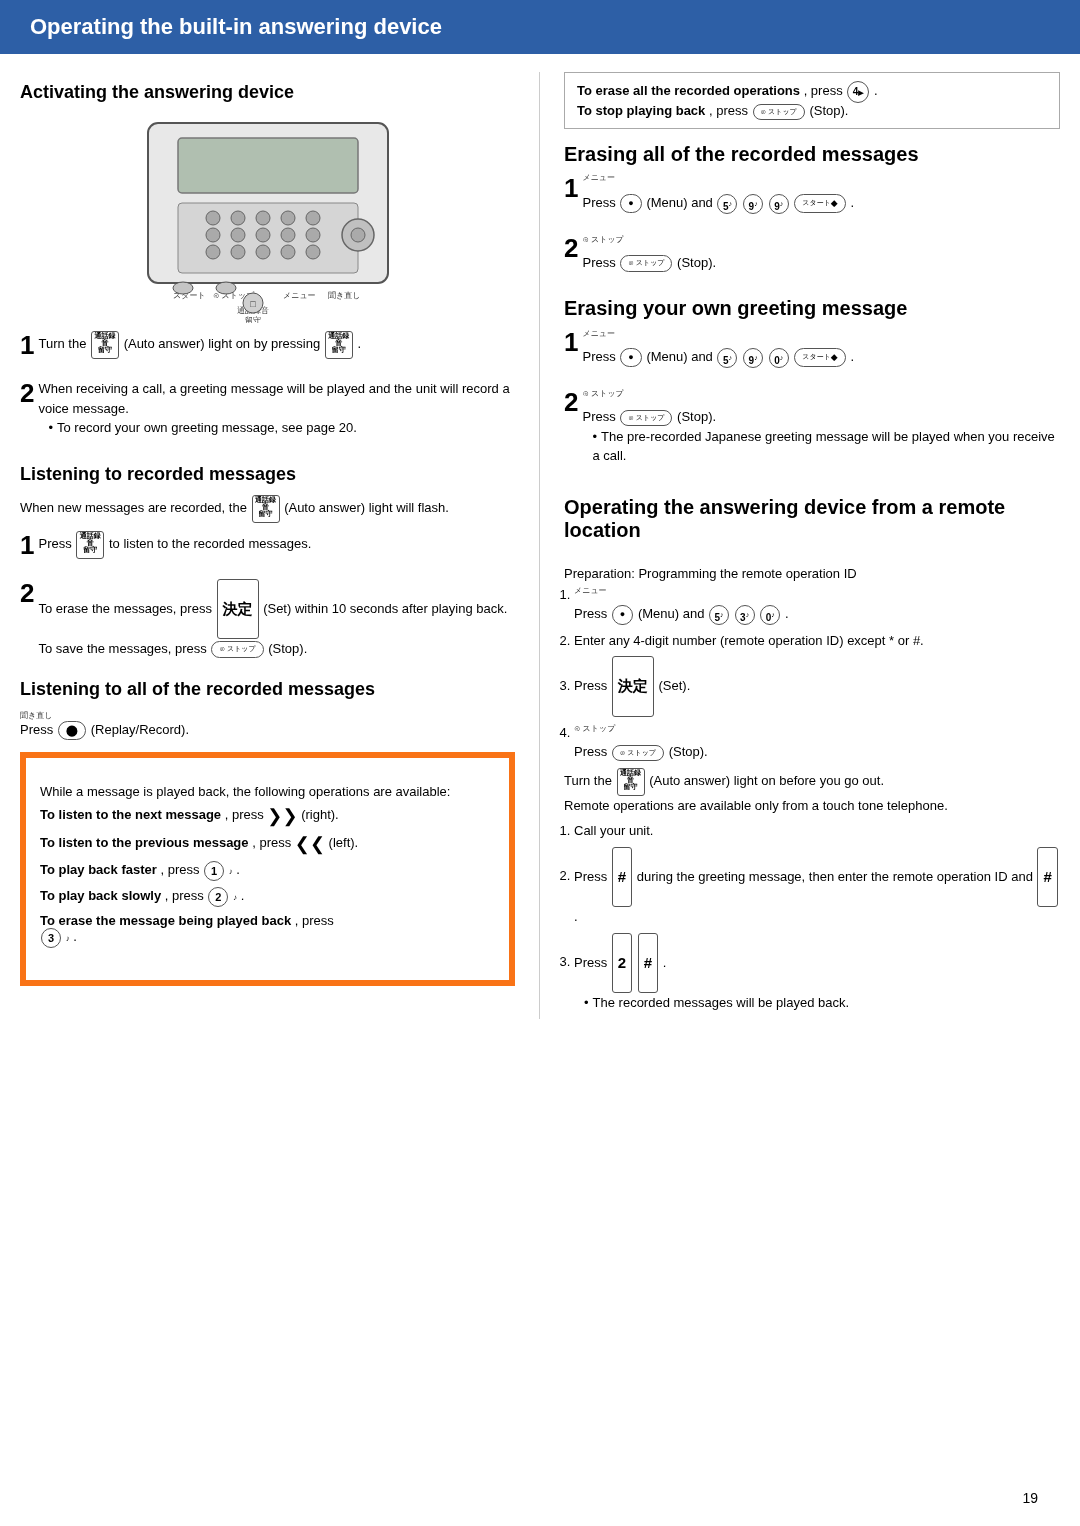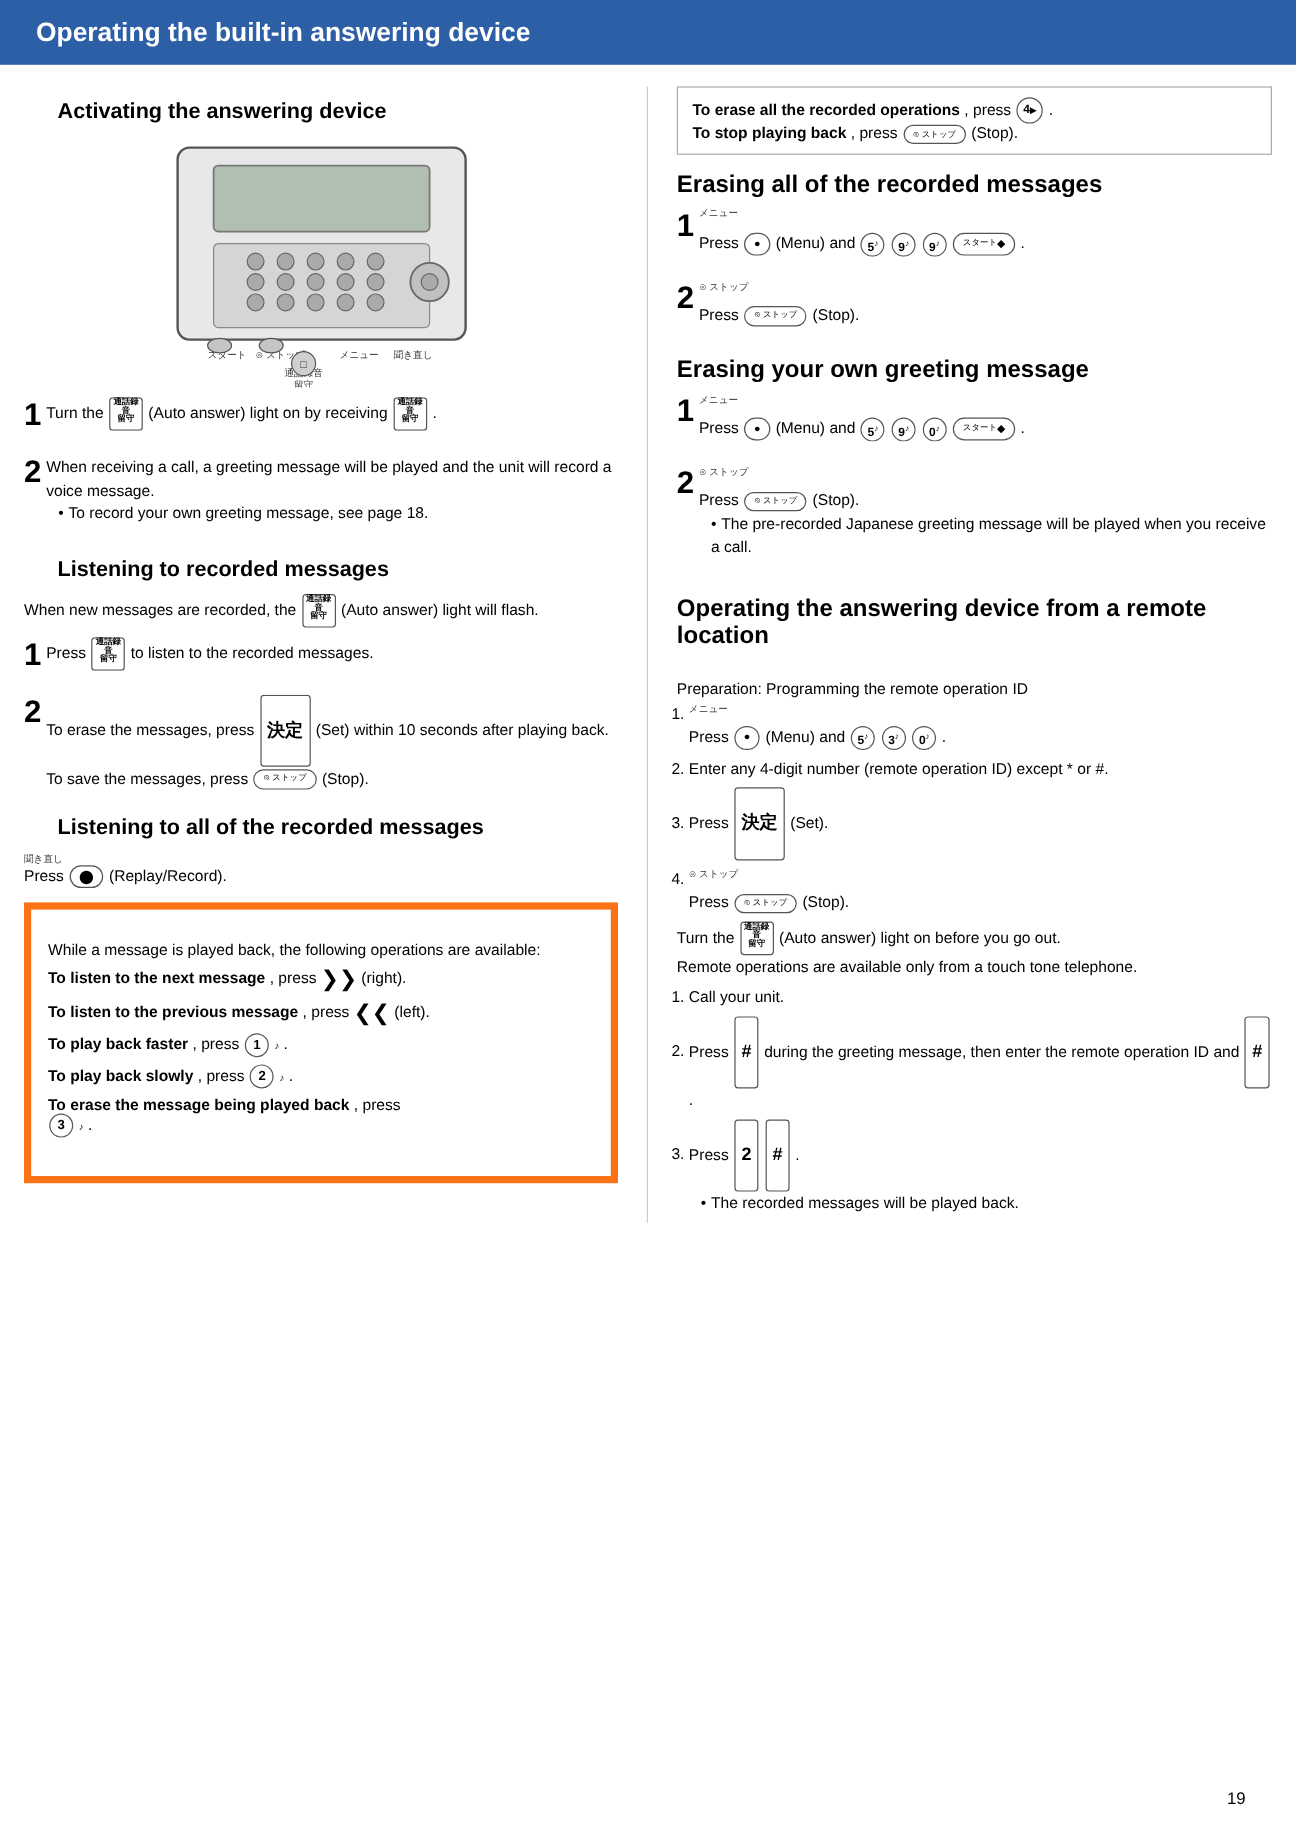--- a/index.html
+++ b/index.html
@@ -47,21 +47,20 @@
       width: 50%;
       padding-left: 24px;
     }
 
     
     .section-title {
       font-size: 18px;
       font-weight: bold;
       margin-bottom: 10px;
       margin-top: 10px;
-      margin-left: 28px;
     }
 
     .section-title-lg {
       font-size: 20px;
       font-weight: bold;
       margin-bottom: 8px;
       margin-top: 14px;
     }
 
     
@@ -256,33 +255,33 @@
         </svg>
       </div>
 
       <div class="step-row">
         <span class="step-num">1</span>
         <div class="step-content">
           <span>Turn the </span>
           <span class="btn-icon" style="width:28px;height:28px;line-height:26px;font-size:8px;border-radius:3px;">
             <span style="font-size:7px;display:block;line-height:1;">通話録音<br>留守</span>
           </span>
-          <span> (Auto answer) light on by receiving </span>
+          <span> (Auto answer) light on by pressing </span>
           <span class="btn-icon" style="width:28px;height:28px;line-height:26px;font-size:8px;border-radius:3px;">
             <span style="font-size:7px;display:block;line-height:1;">通話録音<br>留守</span>
           </span>
           <span> .</span>
         </div>
       </div>
 
       <div class="step-row">
         <span class="step-num">2</span>
         <div class="step-content">
           <span>When receiving a call, a greeting message will be played and the unit will record a voice message.</span>
-          <div class="bullet">To record your own greeting message, see page 18.</div>
+          <div class="bullet">To record your own greeting message, see page 20.</div>
         </div>
       </div>
 
       <div class="section-title">Listening to recorded messages</div>
 
       <div style="margin-bottom:8px;">
         <span>When new messages are recorded, the </span>
         <span class="btn-icon" style="width:28px;height:28px;line-height:26px;font-size:8px;border-radius:3px;">
           <span style="font-size:7px;display:block;line-height:1;">通話録音<br>留守</span>
         </span>

